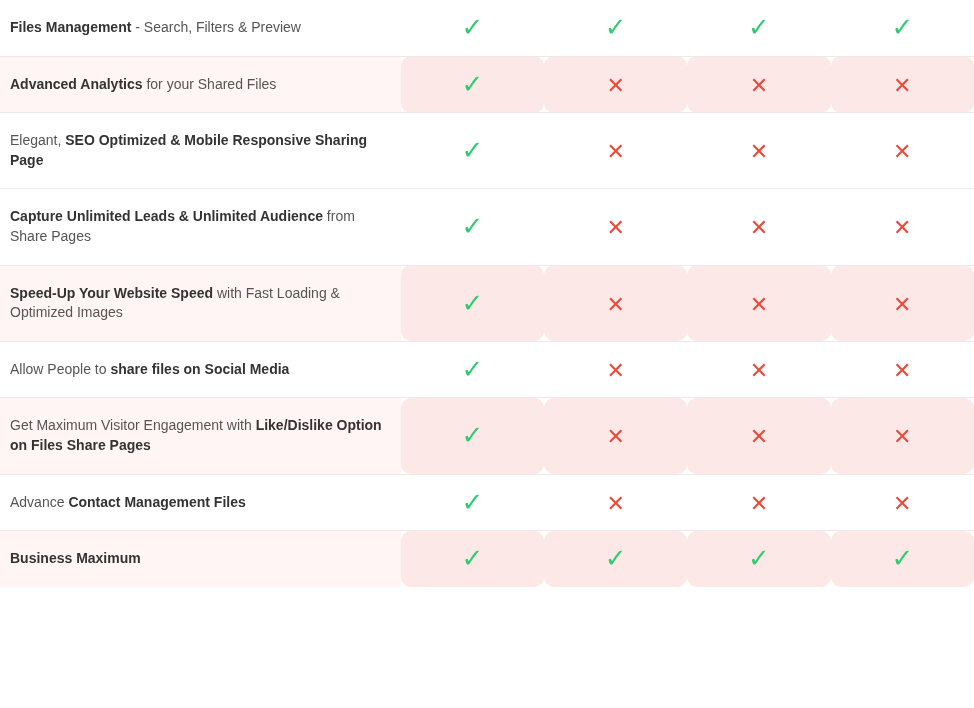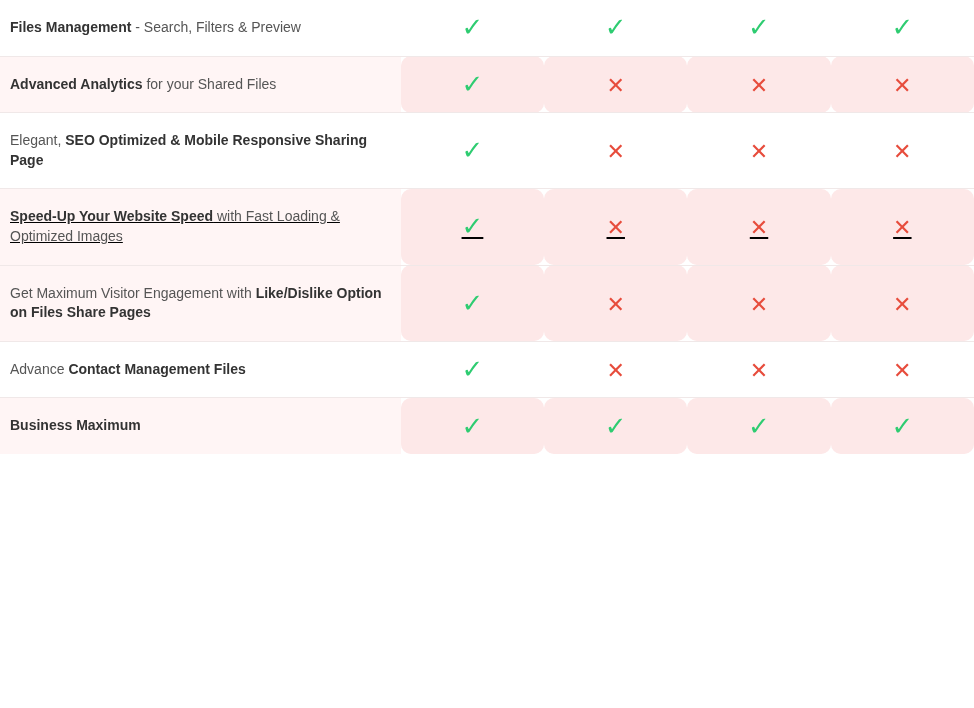--- a/index.html
+++ b/index.html
@@ -81,26 +81,40 @@
         <td class="check-cell" style="background-color: rgb(253, 232, 232); border-radius: 10px;"><span class="check-red">✕</span></td>
         <td class="check-cell" style="background-color: rgb(253, 232, 232); border-radius: 10px;"><span class="check-red">✕</span></td>
       </tr>
       <tr>
         <td class="feature-cell">Elegant, <strong>SEO Optimized &amp; Mobile Responsive Sharing Page</strong></td>
         <td class="check-cell" style="background-color: transparent;"><span class="check-green">✓</span></td>
         <td class="check-cell" style="background-color: transparent;"><span class="check-red">✕</span></td>
         <td class="check-cell" style="background-color: transparent;"><span class="check-red">✕</span></td>
         <td class="check-cell" style="background-color: transparent;"><span class="check-red">✕</span></td>
       </tr>
-      <tr style="background-color: rgb(255, 245, 245); text-decoration: underline;">
+      <tr>
+        <td class="feature-cell"><strong>Capture Unlimited Leads &amp; Unlimited Audience</strong> from Share Pages</td>
+        <td class="check-cell" style="background-color: transparent;"><span class="check-green">✓</span></td>
+        <td class="check-cell" style="background-color: transparent;"><span class="check-red">✕</span></td>
+        <td class="check-cell" style="background-color: transparent;"><span class="check-red">✕</span></td>
+        <td class="check-cell" style="background-color: transparent;"><span class="check-red">✕</span></td>
+      </tr>
+      <tr style="background-color: rgb(255, 245, 245);">
         <td class="feature-cell"><strong>Speed-Up Your Website Speed</strong> with Fast Loading &amp; Optimized Images</td>
         <td class="check-cell" style="background-color: rgb(253, 232, 232); border-radius: 10px;"><span class="check-green">✓</span></td>
         <td class="check-cell" style="background-color: rgb(253, 232, 232); border-radius: 10px;"><span class="check-red">✕</span></td>
         <td class="check-cell" style="background-color: rgb(253, 232, 232); border-radius: 10px;"><span class="check-red">✕</span></td>
         <td class="check-cell" style="background-color: rgb(253, 232, 232); border-radius: 10px;"><span class="check-red">✕</span></td>
+      </tr>
+      <tr>
+        <td class="feature-cell">Allow People to <strong>share files on Social Media</strong></td>
+        <td class="check-cell" style="background-color: transparent;"><span class="check-green">✓</span></td>
+        <td class="check-cell" style="background-color: transparent;"><span class="check-red">✕</span></td>
+        <td class="check-cell" style="background-color: transparent;"><span class="check-red">✕</span></td>
+        <td class="check-cell" style="background-color: transparent;"><span class="check-red">✕</span></td>
       </tr>
       <tr style="background-color: rgb(255, 245, 245);">
         <td class="feature-cell">Get Maximum Visitor Engagement with <strong>Like/Dislike Option on Files Share Pages</strong></td>
         <td class="check-cell" style="background-color: rgb(253, 232, 232); border-radius: 10px;"><span class="check-green">✓</span></td>
         <td class="check-cell" style="background-color: rgb(253, 232, 232); border-radius: 10px;"><span class="check-red">✕</span></td>
         <td class="check-cell" style="background-color: rgb(253, 232, 232); border-radius: 10px;"><span class="check-red">✕</span></td>
         <td class="check-cell" style="background-color: rgb(253, 232, 232); border-radius: 10px;"><span class="check-red">✕</span></td>
       </tr>
       <tr>
         <td class="feature-cell">Advance <strong>Contact Management Files</strong></td>

